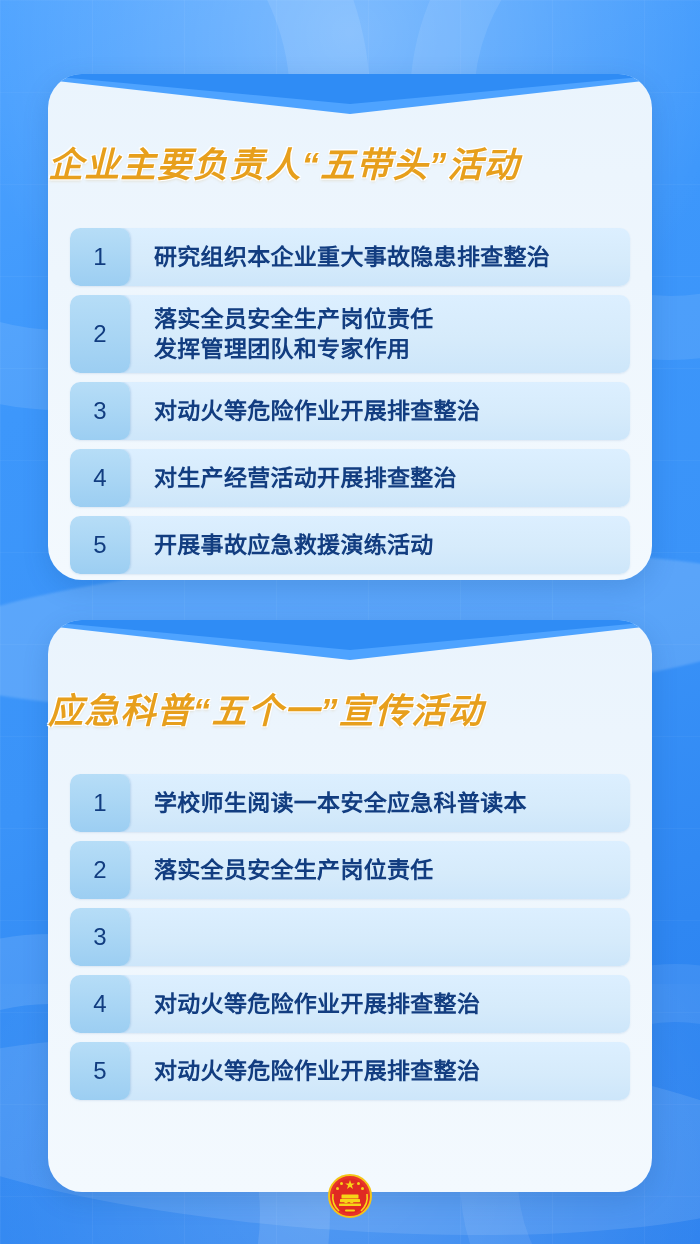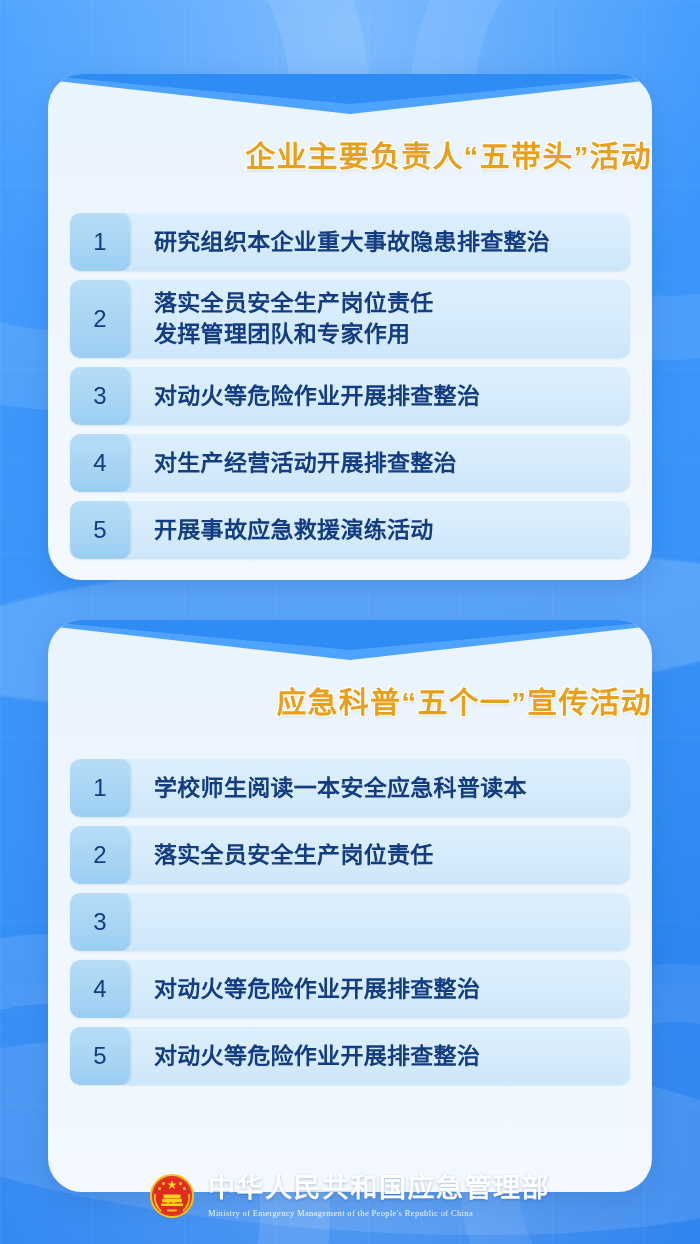--- a/index.html
+++ b/index.html
@@ -131,33 +131,34 @@
     overflow: hidden;
     border-top-left-radius: 34px;
     border-top-right-radius: 34px;
     pointer-events: none;
   }
   .notch svg { display: block; width: 100%; height: 100%; }
 
   .card-title {
     position: relative;
     z-index: 3;
-    text-align: right;
+    text-align: left;
     color: #e79f1c;
-    font-size: 30px;
+    font-size: 35px;
     font-weight: bold;
     letter-spacing: 1.2px;
     padding-top: 33px;
     padding-bottom: 10px;
     text-shadow:
       -1.2px -1.2px 0 rgba(255,255,255,0.95),
        1.2px -1.2px 0 rgba(255,255,255,0.95),
       -1.2px  1.2px 0 rgba(255,255,255,0.95),
        1.2px  1.2px 0 rgba(255,255,255,0.95),
        0 2px 3px rgba(180,120,10,0.18);
+    font-style: italic;
   }
 
   .rows {
     position: relative;
     z-index: 2;
     padding: 2px 22px 0 22px;
     display: flex;
     flex-direction: column;
     gap: 9px;
   }
@@ -363,19 +364,15 @@
           <rect x="11" y="29.5" width="22" height="2.6" rx="0.6"></rect>
           <rect x="16.5" y="25.6" width="3" height="3.6"></rect>
           <rect x="22.2" y="25.6" width="3" height="3.6"></rect>
         </g>
 
         <path d="M5 20 Q3.5 30 11 37" stroke="#f7d417" stroke-width="1.6" fill="none"></path>
         <path d="M39 20 Q40.5 30 33 37" stroke="#f7d417" stroke-width="1.6" fill="none"></path>
         <rect x="17" y="35.5" width="10" height="2" rx="1" fill="#f7d417"></rect>
       </svg>
     </div>
-    <div class="footer-text">
-      <div class="footer-cn">中华人民共和国应急管理部</div>
-      <div class="footer-en">Ministry of Emergency Management of the People's Republic of China</div>
-    </div>
   </footer>
 
 </div>
 
 </body></html>

